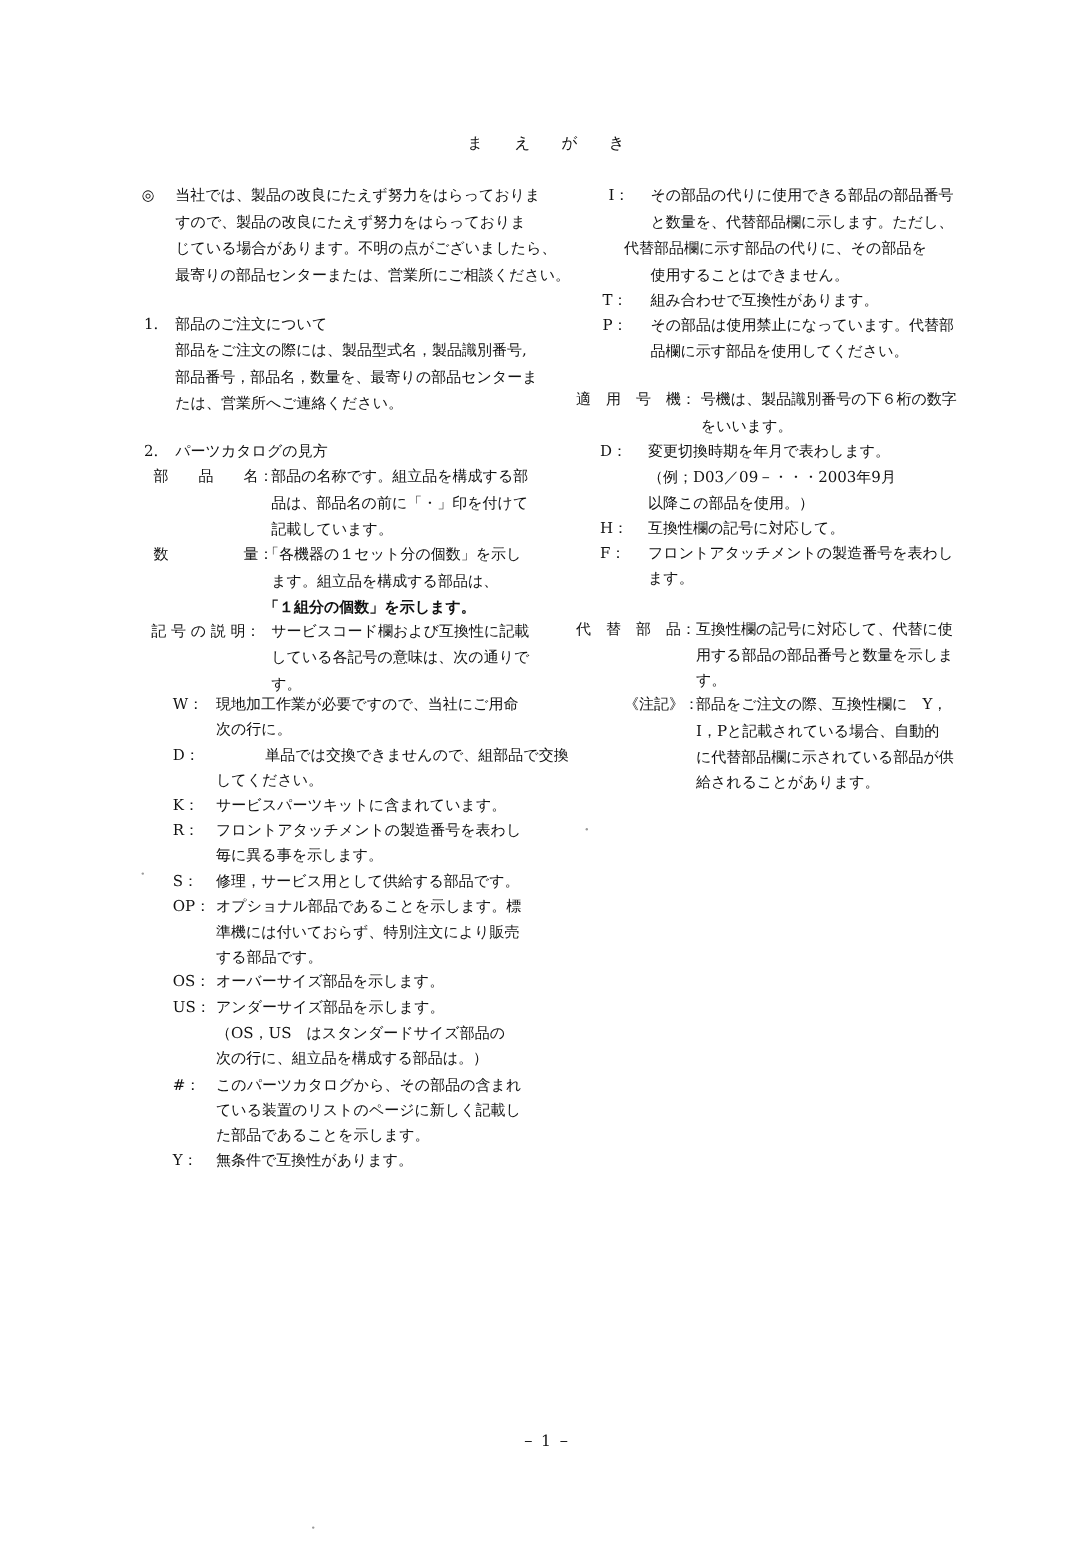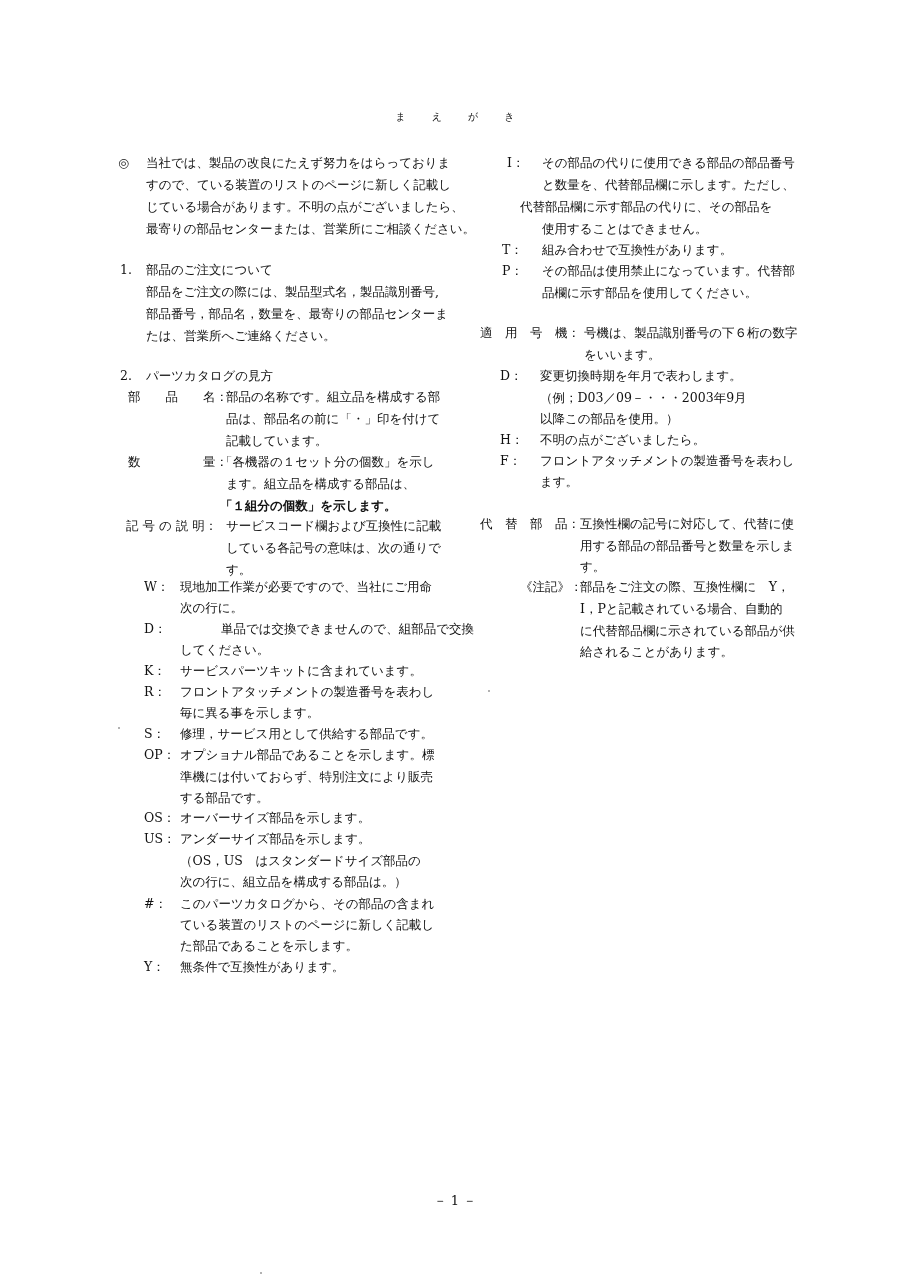--- a/index.html
+++ b/index.html
@@ -4,41 +4,41 @@
   <style>
     html, body { margin: 0; padding: 0; background: #ffffff; }
     body {
       width: 910px; height: 1286px; position: relative; overflow: hidden;
       font-family: "DejaVu Serif", "Liberation Serif", serif;
       color: #111;
       font-size: 12.5px;
     }
     .title {
       position: absolute; top: 110px; left: 0; width: 910px; text-align: center;
-      font-size: 10px; letter-spacing: 26px; padding-left: 26px; box-sizing: border-box;
+      font-size: 13px; letter-spacing: 26px; padding-left: 26px; box-sizing: border-box;
     }
     .line { position: absolute; white-space: nowrap; line-height: 20px; }
     .mark { position: absolute; white-space: nowrap; line-height: 20px; }
     .footer {
       position: absolute; top: 1192px; left: 0; width: 910px; text-align: center;
       font-size: 13px;
     }
     .speck { position: absolute; width: 2px; height: 2px; background: #999; border-radius: 1px; }
   </style>
 </head>
 <body>
 
 <div class="title">まえがき</div>
 
 <div>
 
   <div>
     <span class="mark" style="left:118px; top:153px;">◎</span>
     <div class="line" style="left:146px; top:153px;">当社では、製品の改良にたえず努力をはらっておりま</div>
-    <div class="line" style="left:146px; top:175px;">すので、ている装置のリストのページに新しく記載し</div>
+    <div class="line" style="left:146px; top:175px;">すので、製品の改良にたえず努力をはらっておりま</div>
     <div class="line" style="left:146px; top:197px;">じている場合があります。不明の点がございましたら、</div>
     <div class="line" style="left:146px; top:219px;">最寄りの部品センターまたは、営業所にご相談ください。</div>
   </div>
 
   <div>
     <span class="mark" style="left:120px; top:260px;">1.</span>
     <div class="line" style="left:146px; top:260px;">部品のご注文について</div>
     <div class="line" style="left:146px; top:282px;">部品をご注文の際には、製品型式名，製品識別番号,</div>
     <div class="line" style="left:146px; top:304px;">部品番号，部品名，数量を、最寄りの部品センターま</div>
     <div class="line" style="left:146px; top:326px;">たは、営業所へご連絡ください。</div>
@@ -123,21 +123,21 @@
   <div class="line" style="left:480px; top:323px;">適　用　号　機：</div>
   <div class="line" style="left:584px; top:323px;">号機は、製品識別番号の下６桁の数字</div>
   <div class="line" style="left:584px; top:345px;">をいいます。</div>
 
   <span class="mark" style="left:500px; top:366px;">D：</span>
   <div class="line" style="left:540px; top:366px;">変更切換時期を年月で表わします。</div>
   <div class="line" style="left:540px; top:388px;">（例；D03／09－・・・2003年9月</div>
   <div class="line" style="left:540px; top:409px;">以降この部品を使用。）</div>
 
   <span class="mark" style="left:500px; top:430px;">H：</span>
-  <div class="line" style="left:540px; top:430px;">不明の点がございましたら。</div>
+  <div class="line" style="left:540px; top:430px;">互換性欄の記号に対応して。</div>
 
   <span class="mark" style="left:500px; top:451px;">F：</span>
   <div class="line" style="left:540px; top:451px;">フロントアタッチメントの製造番号を表わし</div>
   <div class="line" style="left:540px; top:472px;">ます。</div>
 
   <div class="line" style="left:480px; top:514px;">代　替　部　品：</div>
   <div class="line" style="left:580px; top:514px;">互換性欄の記号に対応して、代替に使</div>
   <div class="line" style="left:580px; top:536px;">用する部品の部品番号と数量を示しま</div>
   <div class="line" style="left:580px; top:557px;">す。</div>
 

